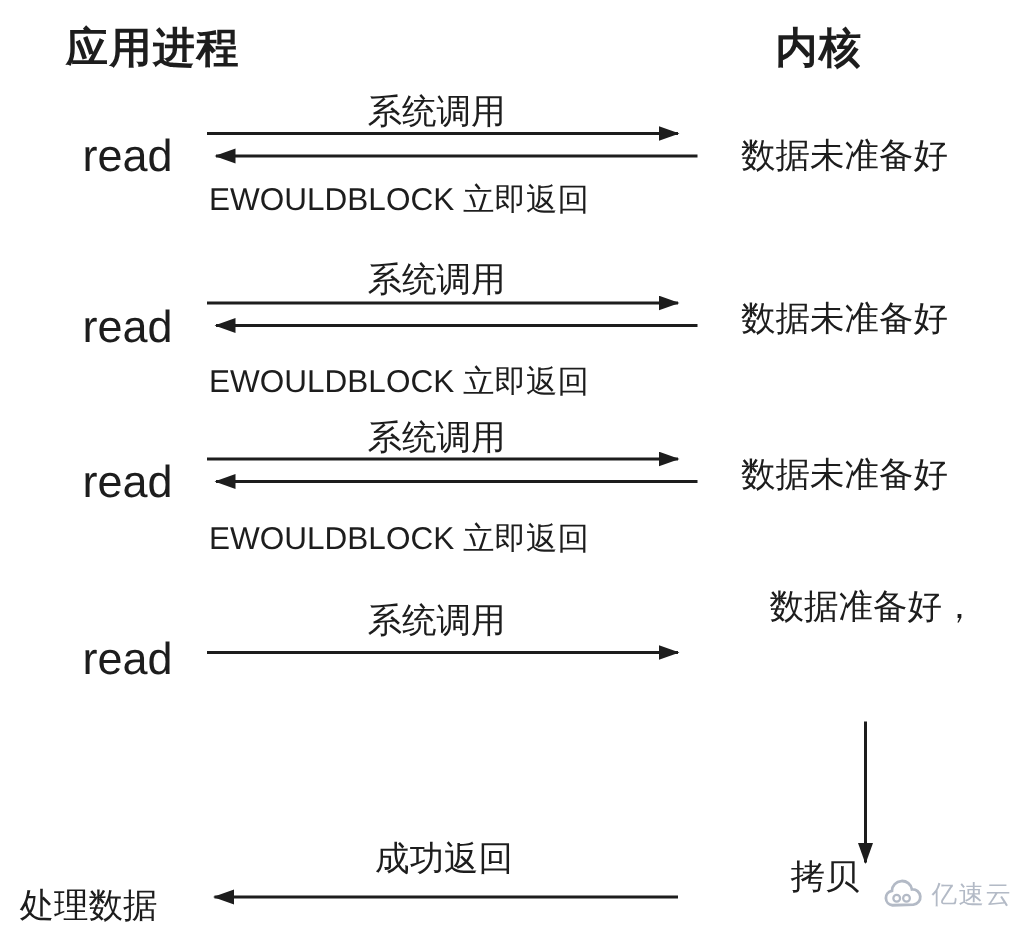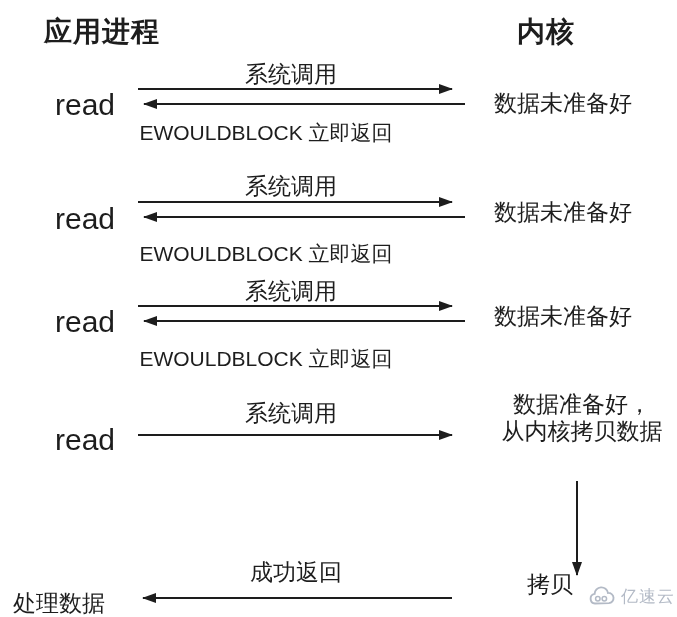--- a/index.html
+++ b/index.html
@@ -79,21 +79,20 @@
 
   <div class="abs cn centered" style="left:291px;top:276px;">系统调用</div>
   <div class="abs read" style="left:55px;top:305px;">read</div>
   <div class="abs kstatus" style="left:494px;top:301px;">数据未准备好</div>
   <div class="abs ewb centered" style="left:266px;top:345px;">EWOULDBLOCK 立即返回</div>
 
   <div class="abs cn centered" style="left:291px;top:398px;">系统调用</div>
   <div class="abs read" style="left:55px;top:423px;">read</div>
   <div class="final-status" style="left:582px;top:393px;font-family:Liberation Mono, monospace;">
     <div>数据准备好，</div>
-    <div>从内核拷贝数据</div>
   </div>
 
   <div class="abs cn" style="left:527px;top:569px;">拷贝</div>
   <div class="abs cn centered" style="left:296px;top:557px;">成功返回</div>
   <div class="abs cn" style="left:13px;top:588px;">处理数据</div>
 
   <div class="wm" style="left:588px;top:585px;">
     <span style="display:inline-flex;">
       <svg width="28" height="21" viewBox="0 0 30 22">
         <path d="M7.5 18.5 a5.2 5.2 0 0 1 -0.4 -10.3 A7.2 7.2 0 0 1 21.4 7.2 a5.4 5.4 0 0 1 1 10.9 z" fill="none" stroke="#b3bac6" stroke-width="2"></path>

